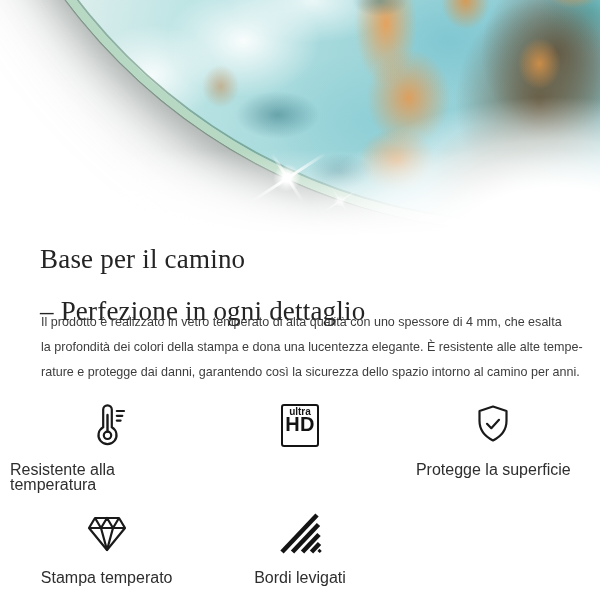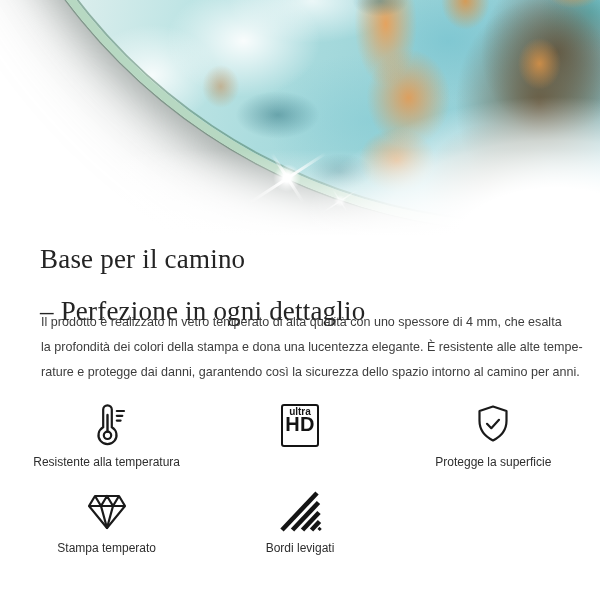--- a/index.html
+++ b/index.html
@@ -64,21 +64,21 @@
          font-family:"Liberation Serif","DejaVu Serif",serif;font-weight:400;
          font-size:27px;line-height:52px;color:#242424;white-space:pre;letter-spacing:0.2px;}
   .desc{position:absolute;left:41px;top:309px;margin:0;font-size:13.5px;line-height:25px;
         color:#3d3d3d;white-space:pre;transform:scaleX(0.93);transform-origin:0 0;}
 
   
   .features{position:absolute;left:10px;top:402px;width:580px;display:grid;
             grid-template-columns:repeat(3,1fr);row-gap:18px;}
   .feature{display:flex;flex-direction:column;align-items:center;}
   .icon-box{height:46px;display:flex;align-items:center;justify-content:center;}
-  .feature-label{margin-top:7px;font-size:12px;line-height:15px;color:#2e2e2e;}
+  .feature-label{margin-top:14px;font-size:16px;line-height:15px;color:#2e2e2e;}
   .ico{stroke:#1a1a1a;fill:none;stroke-width:2.2;}
   .uhd{width:34px;height:39px;border:2.6px solid #141414;border-radius:3px;
        display:flex;flex-direction:column;align-items:center;justify-content:flex-start;color:#141414;}
   .uhd-top{font-size:10px;font-weight:700;line-height:11px;}
   .uhd-bottom{font-size:20px;font-weight:800;line-height:15px;letter-spacing:0.3px;}
 </style>
 </head>
 <body>
 
 <div class="page">

